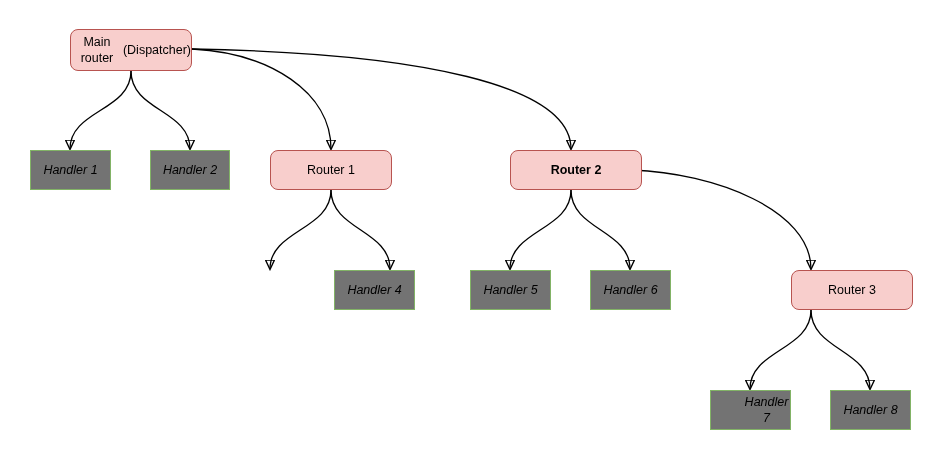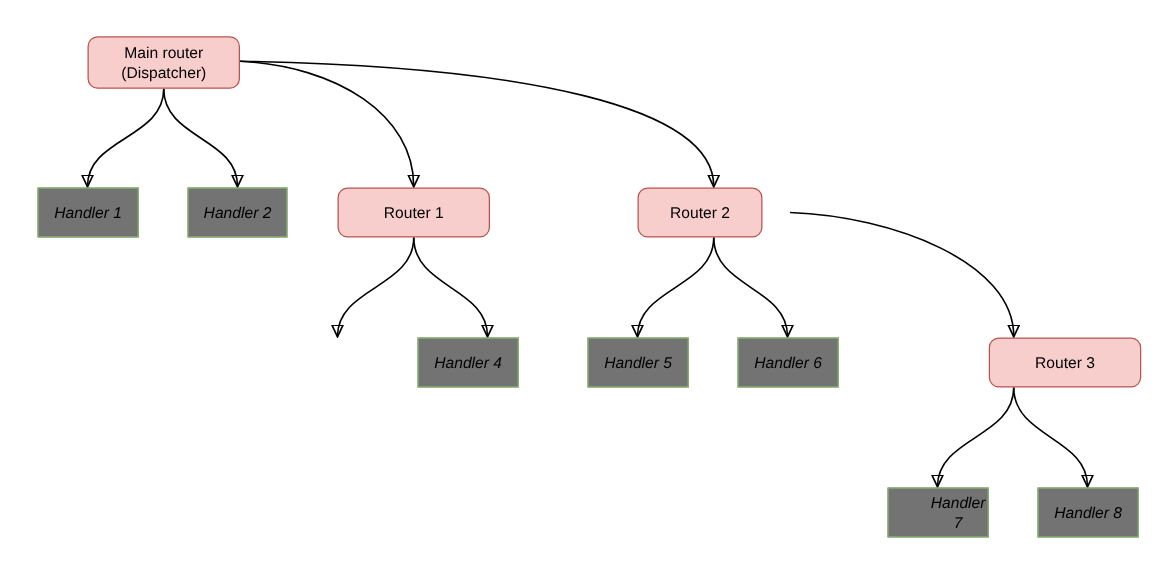--- a/index.html
+++ b/index.html
@@ -18,21 +18,21 @@
   }
   svg.edges path {
     fill: none;
     stroke: #000000;
     stroke-width: 1.3;
   }
   .node {
     position: absolute;
     box-sizing: border-box;
     display: flex;
-    flex-direction: column;
+    flex-direction: row;
     align-items: center;
     justify-content: center;
     text-align: center;
     font-size: 12.5px;
     line-height: 1.3;
     color: #000000;
   }
   .router {
     background: #f8cecc;
     border: 1.3px solid #b85450;
@@ -41,21 +41,21 @@
   .handler {
     background: #737373;
     border: 1.3px solid #82b366;
     font-style: italic;
   }
   
   #n-main   { left: 70px;  top: 29px;  width: 122px; height: 42px; }
   #n-h1     { left: 30px;  top: 150px; width: 81px;  height: 40px; }
   #n-h2     { left: 150px; top: 150px; width: 80px;  height: 40px; text-align: center; }
   #n-r1     { left: 270px; top: 150px; width: 122px; height: 40px; }
-  #n-r2     { left: 510px; top: 150px; width: 100px; height: 40px; }
+  #n-r2     { left: 510px; top: 150px; width: 132px; height: 40px; font-weight: bold; }
   #n-h3     { left: 230px; top: 270px; width: 81px;  height: 40px; }
   #n-h4     { left: 334px; top: 270px; width: 81px;  height: 40px; }
   #n-h5     { left: 470px; top: 270px; width: 81px;  height: 40px; }
   #n-h6     { left: 590px; top: 270px; width: 81px;  height: 40px; }
   #n-r3     { left: 750px; top: 270px; width: 122px; height: 40px; margin-left: 41px; }
   #n-h7     { left: 710px; top: 390px; width: 81px;  height: 40px; padding-left: 32px; }
   #n-h8     { left: 830px; top: 390px; width: 81px;  height: 40px; }
 </style>
 </head>
 <body>

